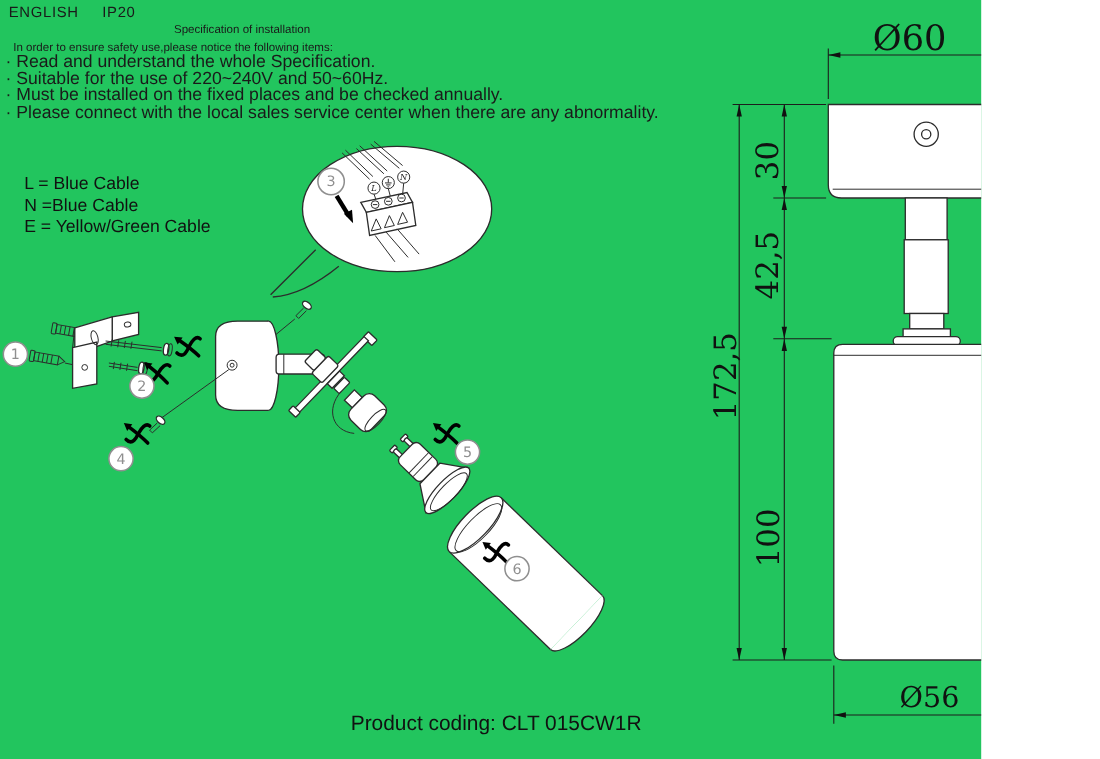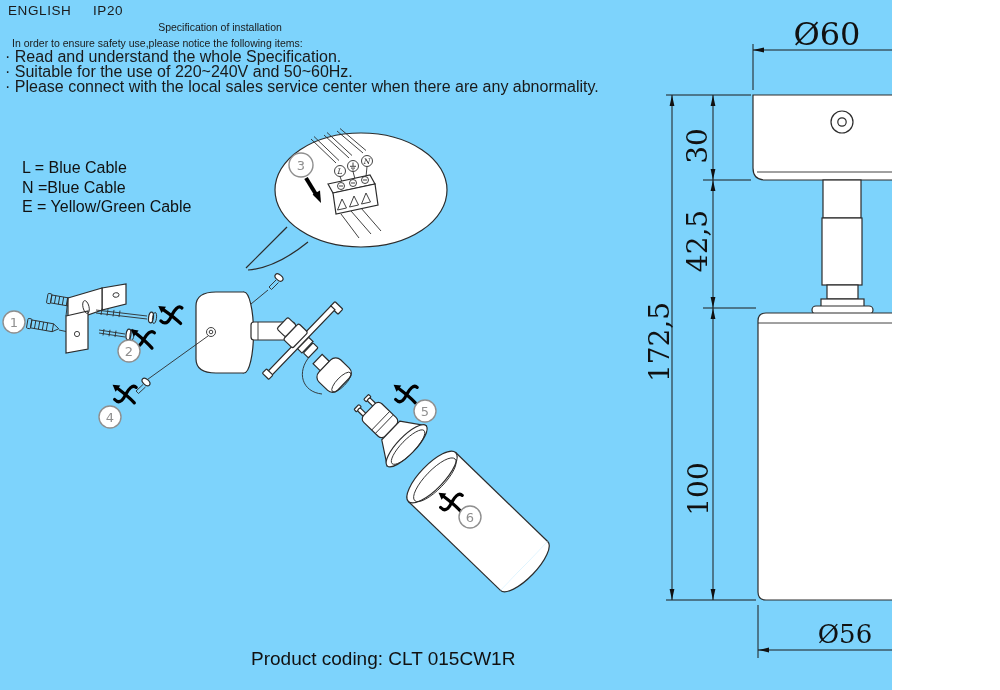--- a/index.html
+++ b/index.html
@@ -1,24 +1,24 @@
 <!DOCTYPE html>
 <html><head>
 <meta charset="utf-8">
 <style>
   html,body{margin:0;padding:0;background:#fff;}
-  .page{position:relative;width:892px;height:690px;background:#7dd3fc;overflow:hidden;
+  .page{position:relative;width:892px;height:690px;background:#22c55e;overflow:hidden;
         font-family:"Liberation Sans",sans-serif;color:#1a1a1a;}
   .abs{position:absolute;}
   .hdr{font-size:13.5px;letter-spacing:.6px;}
   .spec-title{left:10px;top:21px;width:420px;text-align:center;font-size:10.5px;}
   .spec-intro{left:12px;top:37px;font-size:10.5px;}
   .spec-items{left:5px;top:49px;font-size:16px;line-height:15.2px;white-space:nowrap;}
   .legend{left:22px;top:158px;font-size:16px;line-height:19.5px;color:#111;}
-  .footer{left:251px;top:648px;width:400px;font-size:19px;color:#111;}
+  .footer{left:251px;top:648px;width:400px;text-align:center;font-size:19px;color:#111;}
   svg.draw{position:absolute;left:0;top:0;pointer-events:none;}
   .ln{stroke:#2c2c2c;stroke-width:1.2;fill:none;}
   .lnf{stroke:#2c2c2c;stroke-width:1.2;fill:#fff;}
   .th{stroke:#2c2c2c;stroke-width:0.9;fill:none;}
   .dl{stroke:#1d1d1d;stroke-width:1;fill:none;}
   .stepc{fill:#fff;stroke:#8f8f8f;stroke-width:1.4;}
   .stept{fill:#8f8f8f;font-family:"DejaVu Sans",sans-serif;font-size:13px;text-anchor:middle;}
   .dimt{fill:#111;font-family:"DejaVu Serif",serif;font-size:28px;text-anchor:middle;}
   .dimbig{font-size:32px;}
   .dimsm{font-size:26px;}
@@ -30,20 +30,21 @@
 <div class="page">
 
   <div class="abs hdr" style="left:8px;top:3px;">ENGLISH</div>
   <div class="abs hdr" style="left:93px;top:3px;">IP20</div>
 
   <div class="abs spec-intro">In order to ensure safety use,please notice the following items:</div>
   <div class="abs spec-title">Specification of installation</div>
   <div class="abs spec-items">
     <div>· Read and understand the whole Specification.</div>
     <div>· Suitable for the use of 220~240V and 50~60Hz.</div>
+    <div>· Must be installed on the fixed places and be checked annually.</div>
     <div>· Please connect with the local sales service center when there are any abnormality.</div>
   </div>
 
   <div class="abs legend">
     <div>L = Blue Cable</div>
     <div>N =Blue Cable</div>
     <div>E = Yellow/Green Cable</div>
   </div>
 
   <svg class="draw" width="1000" height="690" viewBox="0 0 1000 690">

